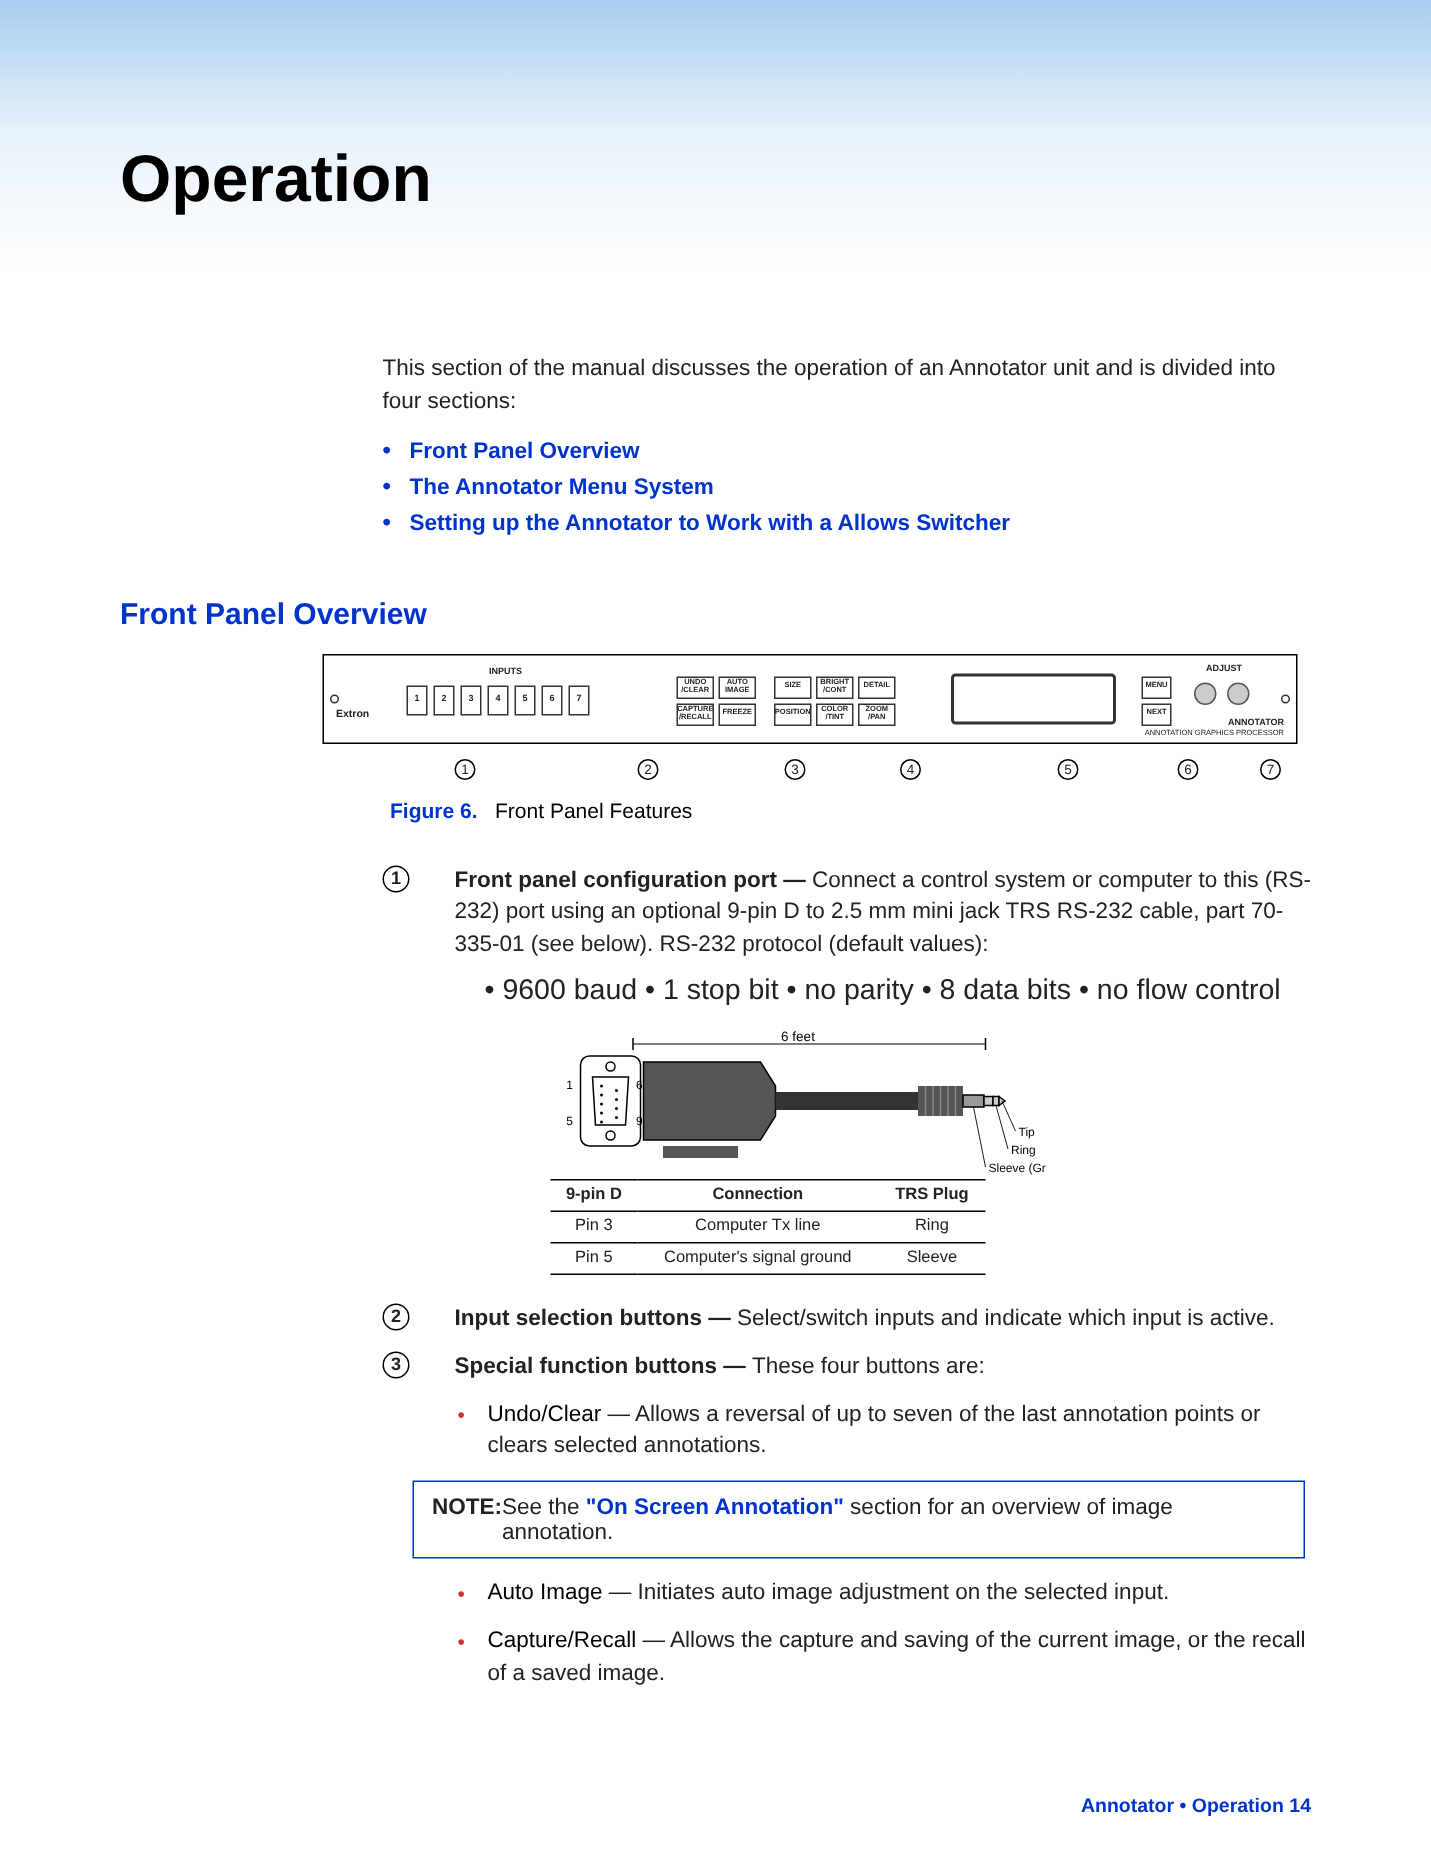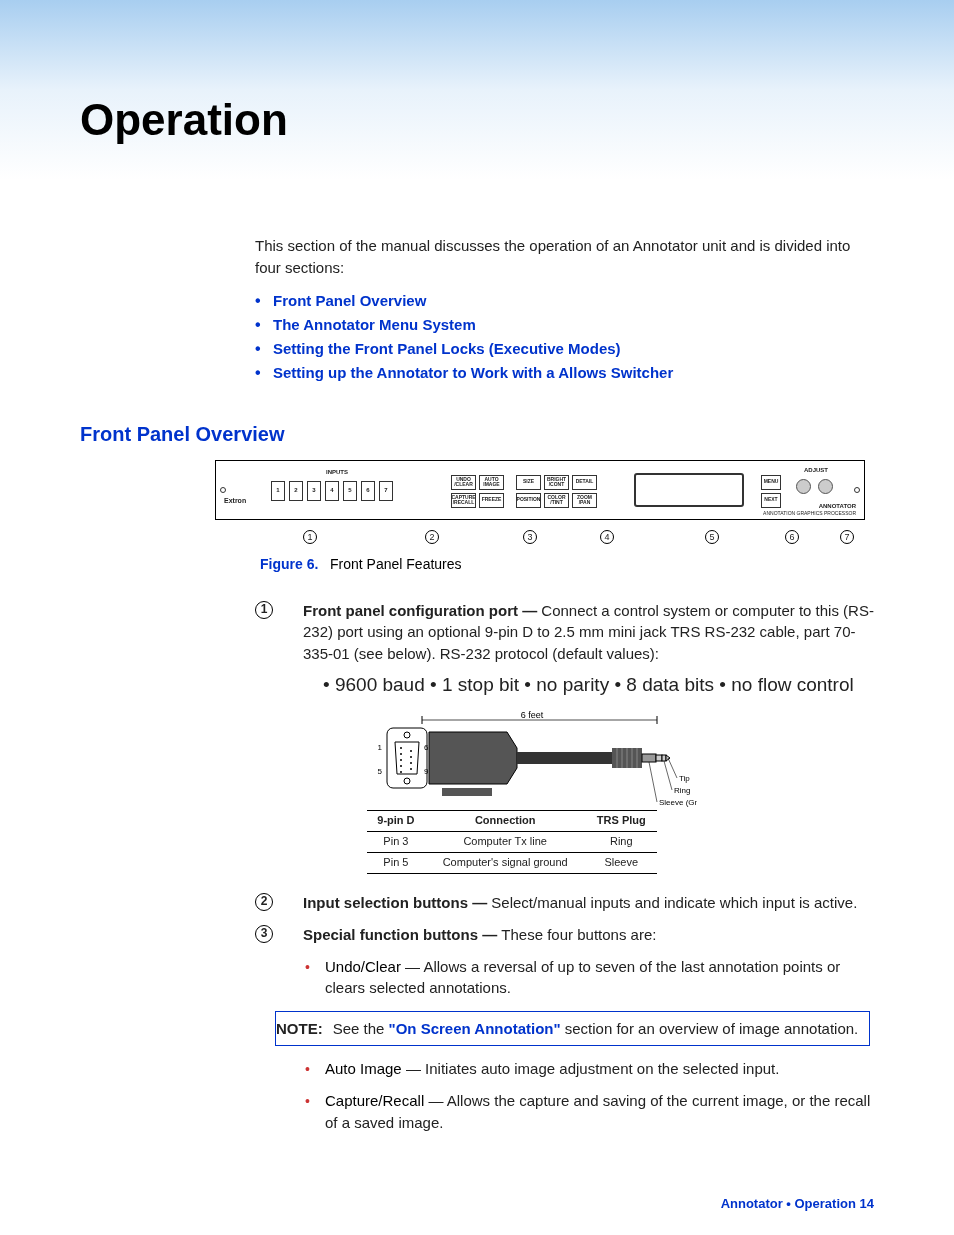--- a/index.html
+++ b/index.html
@@ -93,24 +93,23 @@
 
   ul.dash { list-style:none; margin-left: 225px; max-width: 575px; margin-top:6px; }
   ul.dash li { position:relative; padding-left:20px; font-size:15px; line-height:1.45; margin-bottom:10px; }
   ul.dash li::before { content:"•"; color:#cc3333; position:absolute; left:0; font-size:14px; top:1px; }
   ul.dash li .k { font-weight:400; color:#000000; }
 
   .note-box {
     border: 1px solid #0033cc;
     margin: 12px 0 12px 195px;
     width: 595px;
-    padding: 8px 0;
+    padding: 8px 12px;
     font-size: 15px;
     display:flex;
-    gap:10px;
   }
   .note-box .nl { font-weight:800; flex:0 0 auto; }
   .note-box a { color:#0033cc; font-weight:700; text-decoration:none; }
 
   .footer {
     position: absolute;
     bottom: 24px; right: 80px;
     font-size: 13px;
     color: #0033cc;
     font-weight: 700;
@@ -122,21 +121,20 @@
 
 <div class="page">
 
   <h1 class="title">Operation</h1>
 
   <div class="intro-block">
     <p class="intro">This section of the manual discusses the operation of an Annotator unit and is divided into four sections:</p>
     <ul class="toc">
       <li><a href="#">Front Panel Overview</a></li>
       <li><a href="#">The Annotator Menu System</a></li>
-      <li><a href="#">Setting the Front Panel Locks (Executive Modes)</a></li>
       <li><a href="#">Setting up the Annotator to Work with a Allows Switcher</a></li>
     </ul>
   </div>
 
   <h2 class="section">Front Panel Overview</h2>
 
   <div class="figure-wrap">
     <div class="panel-diagram">
       <span class="screw" style="left:4px;top:26px"></span>
       <span class="screw" style="right:4px;top:26px"></span>
@@ -263,21 +261,21 @@
                 <td>Sleeve</td>
               </tr>
         </tbody>
           </table>
       </div>
     </div>
 
 
     <div class="item" style="margin-top:18px">
       <span class="marker">2</span>
-      <span class="lead">Input selection buttons — </span><span>Select/manual inputs and indicate which input is active.</span>
+      <span class="lead">Input selection buttons — </span><span>Select/switch inputs and indicate which input is active.</span>
     </div>
 
     <div class="item">
       <span class="marker">3</span>
       <span class="lead">Special function buttons — </span><span>These four buttons are:</span>
     </div>
   </div>
 
   <ul class="dash">
     <li><span class="k">Undo/Clear</span><span> —  Allows a reversal of up to seven of the last annotation points or clears selected annotations.</span></li>

